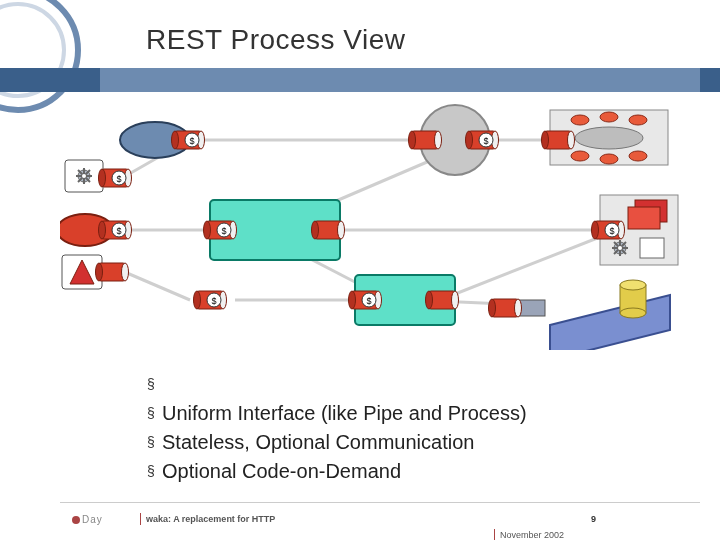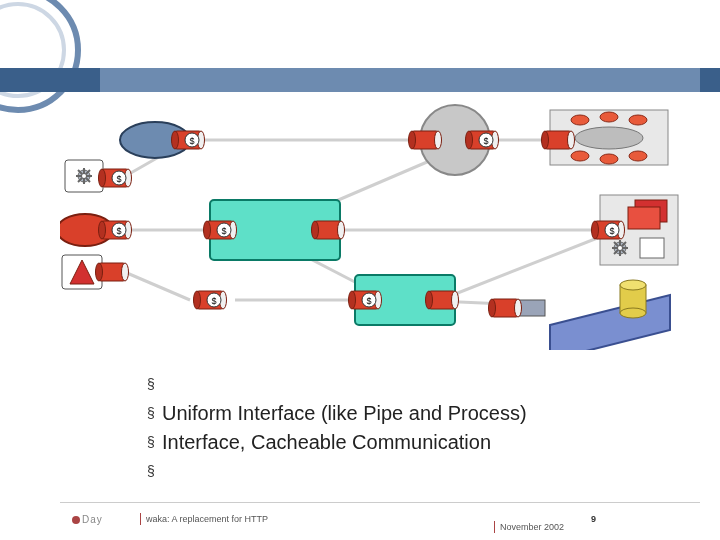--- a/index.html
+++ b/index.html
@@ -12,35 +12,36 @@
   .title-bar .seg3 { flex:0 0 20px; background:#3a5f8a; }
   .diagram { position:absolute; left:60px; top:100px; width:620px; height:250px; }
   .diagram svg { position:absolute; left:0; top:0; }
   .bullets { position:absolute; left:140px; top:370px; font-size:20px; color:#222; line-height:1.45; }
   .bullets .row { display:flex; align-items:flex-start; }
   .bullets .mk { width:22px; flex:0 0 22px; text-align:center; font-size:14px; line-height:29px; color:#333; }
   .footer { position:absolute; left:0; bottom:8px; width:608px; height:30px; }
   .footer .divider { position:absolute; left:60px; top:0; height:1px; width:640px; background:#ccc; }
   .footer .logo { position:absolute; left:72px; top:12px; font-size:10px; letter-spacing:1px; color:#888;}
   .footer .logo .dot { display:inline-block; width:8px; height:8px; border-radius:50%; background:#a44; vertical-align:middle; margin-right:2px;}
-  .footer .left-text { position:absolute; left:146px; top:12px; font-size:9px; color:#555; }
+  .footer .left-text { position:absolute; left:146px; top:12px; font-size:9px; color:#555;font-weight:bold; }
   .footer .left-text::before { content:""; position:absolute; left:-6px; top:-1px; width:1px; height:12px; background:#a44; }
-  .footer .right-text { position:absolute; right:44px; top:20px; font-size:9px; color:#555; }
+  .footer .right-text { position:absolute; right:44px; top:28px; font-size:9px; color:#555; }
   .footer .right-text::before { content:""; position:absolute; left:-6px; top:-1px; width:1px; height:12px; background:#a44; }
   .footer .page { position:absolute; right:12px; top:12px; font-size:9px; font-weight:bold; color:#333; }
 </style>
 </head>
 <body>
 <div class="slide">
 
   <svg class="corner-arc" viewBox="0 0 120 120">
     <circle cx="18" cy="50" r="60" fill="none" stroke="#6d8bb0" stroke-width="6"></circle>
     <circle cx="18" cy="50" r="46" fill="none" stroke="#cdd7e4" stroke-width="4"></circle>
   </svg>
 
+  <div class="title">REST Process View</div>
 
   <div class="title-bar">
     <div class="seg1"></div>
       <div class="seg2"></div>
       <div class="seg3"></div>
   </div>
 
   <div class="diagram">
     <svg width="620" height="250" viewBox="0 0 620 250">
       <defs>
@@ -163,24 +164,25 @@
   <div class="bullets">
     <div class="row">
         <span class="mk">§</span>
       </div>
     <div class="row">
         <span class="mk">§</span>
         <span>Uniform Interface (like Pipe and Process)</span>
       </div>
     <div class="row">
         <span class="mk">§</span>
-        <span>Interface, Cacheable Communication</span>
+        <span>Stateless, Optional Communication</span>
       </div>
     <div class="row">
         <span class="mk">§</span>
+        <span>Optional Code-on-Demand</span>
       </div>
   </div>
 
   <div class="footer">
     <div class="divider"></div>
     <span class="logo"><span class="dot"></span><span>Day</span></span>
     <span class="left-text">waka: A replacement for HTTP</span>
     <span class="right-text">November 2002</span>
     <span class="page">9</span>
   </div>

